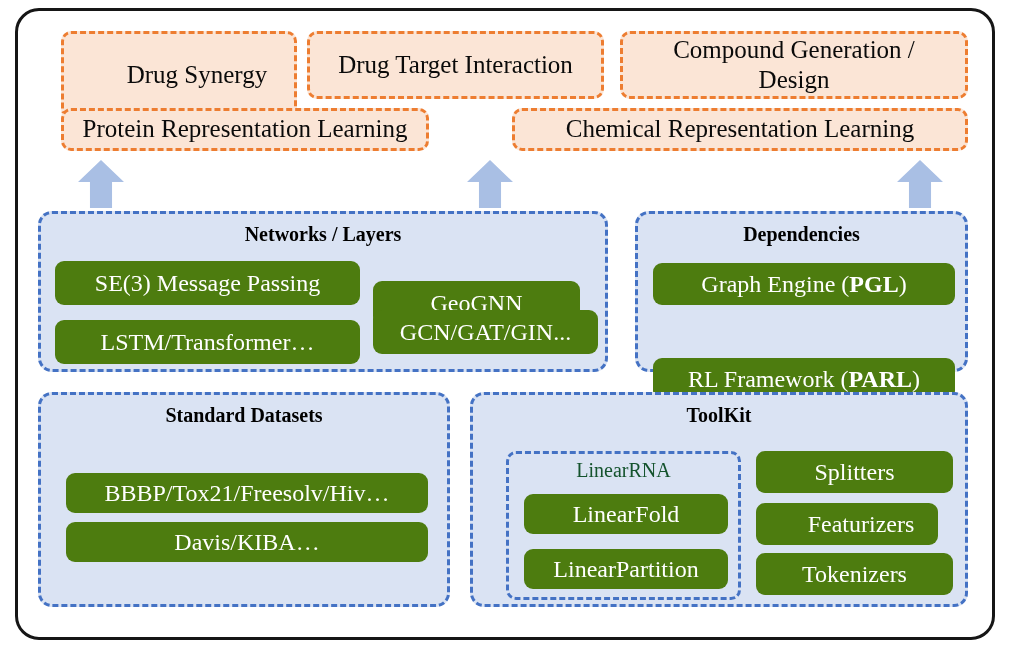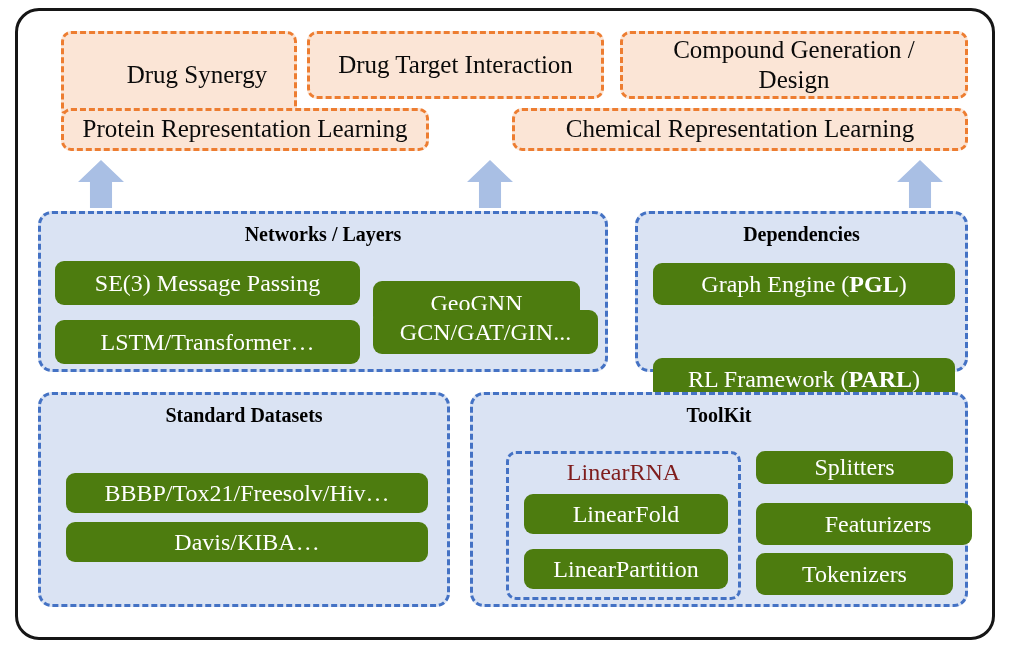--- a/index.html
+++ b/index.html
@@ -30,21 +30,21 @@
   }
   .arrow{
     background:#A9BFE4;
     clip-path:polygon(50% 0%,100% 46%,74% 46%,74% 100%,26% 100%,26% 46%,0% 46%);
   }
   .inner-box{
     position:absolute;box-sizing:border-box;background:#DAE3F3;
     border:3px dashed #4472C4;border-radius:10px;
   }
   .inner-label{
-    position:absolute;left:0;right:0;top:5px;text-align:center;font-size:24px;color:#7f1d1d;
+    position:absolute;left:0;right:0;top:5px;text-align:center;font-size:20px;color:#14532d;
   }
   .wrap-narrow{display:inline-block;max-width:280px;}
 </style>
 </head>
 <body>
 
 <div class="canvas">
 
   <div class="abs frame" style="left:15px;top:8px;width:980px;height:632px;"></div>
 
@@ -115,24 +115,24 @@
     <div class="inner-box" style="left:33px;top:56px;width:235px;height:149px;">
       <div class="inner-label">LinearRNA</div>
       <div class="node" style="left:15px;top:40px;width:204px;height:40px;">
         <span>LinearFold</span>
       </div>
       <div class="node" style="left:15px;top:95px;width:204px;height:40px;">
         <span>LinearPartition</span>
       </div>
     </div>
 
-    <div class="node" style="left:283px;top:56px;width:197px;height:33px;">
+    <div class="node" style="left:283px;top:56px;width:197px;height:42px;">
       <span>Splitters</span>
     </div>
-    <div class="node" style="left:283px;top:108px;width:216px;height:42px;padding-left:28px;">
+    <div class="node" style="left:283px;top:108px;width:182px;height:42px;padding-left:28px;">
       <span>Featurizers</span>
     </div>
     <div class="node" style="left:283px;top:158px;width:197px;height:42px;">
       <span>Tokenizers</span>
     </div>
   </div>
 
 </div>
 
 </body></html>

